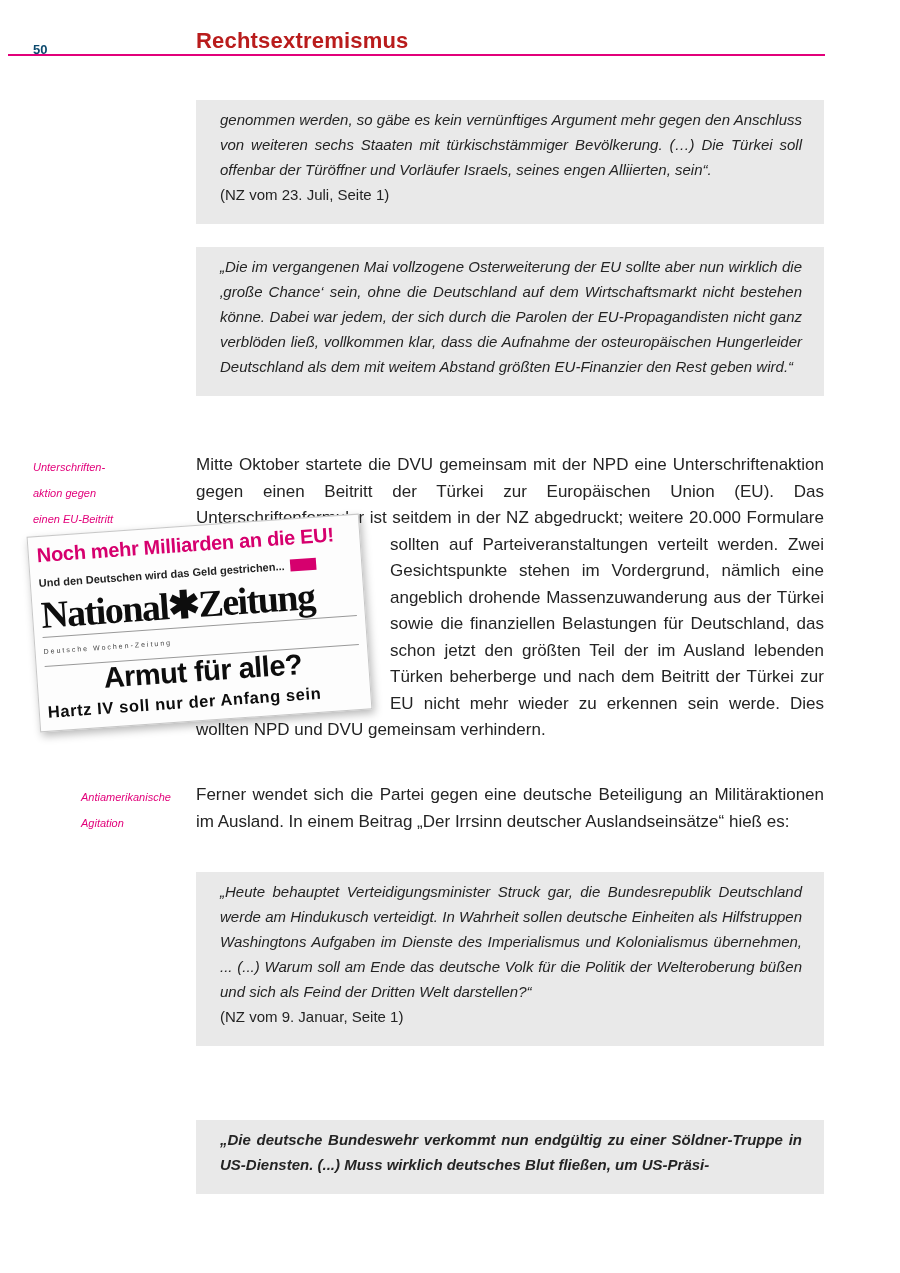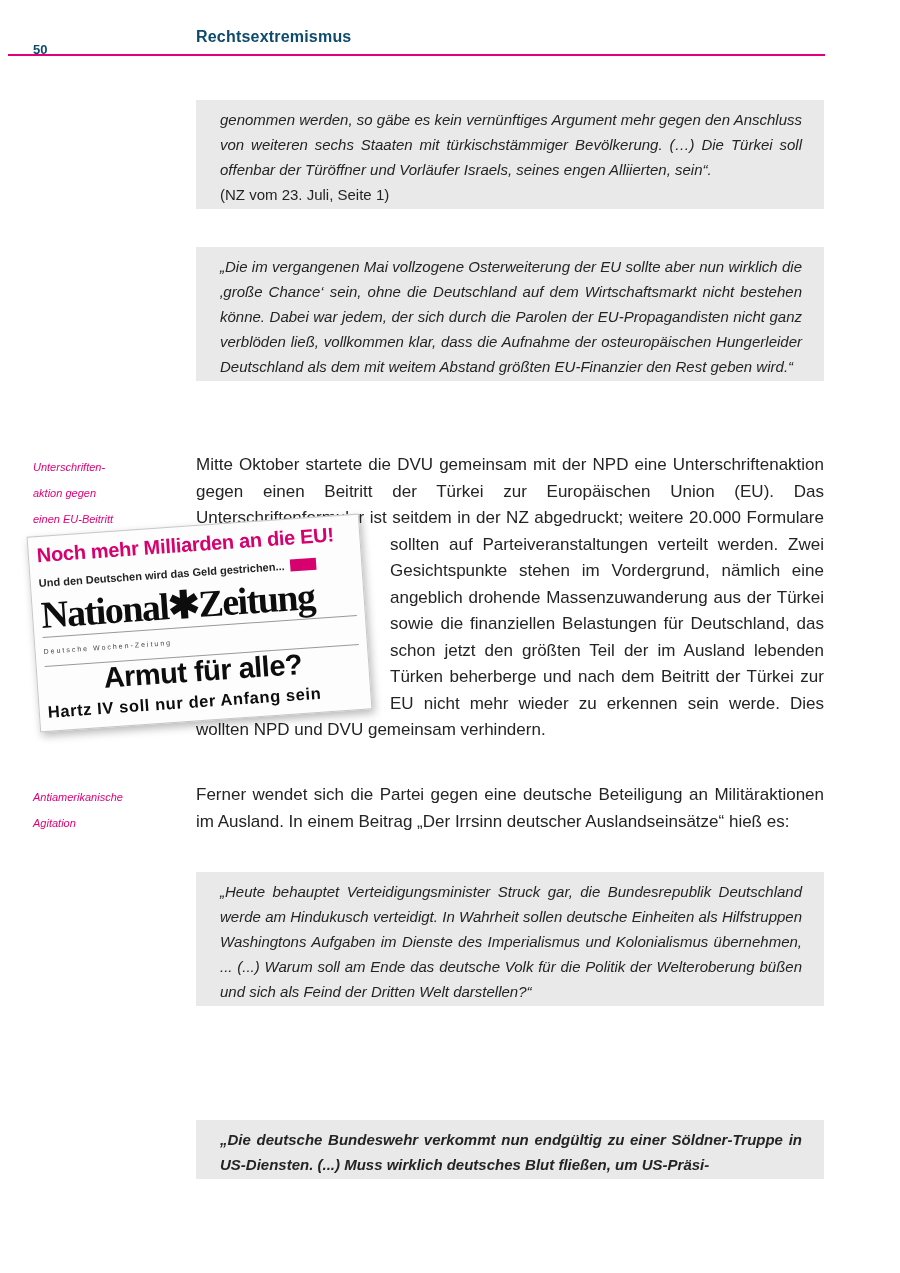--- a/index.html
+++ b/index.html
@@ -10,41 +10,41 @@
   *{box-sizing:border-box;}
   html,body{margin:0;padding:0;}
   body{
     width:900px;height:1273px;position:relative;background:#ffffff;
     font-family:"Liberation Sans", sans-serif;color:#242424;overflow:hidden;
   }
   .abs{position:absolute;}
 
   
   .pagenum{left:33px;top:42px;font-size:13px;font-weight:bold;color:#0c4a6e;}
-  .section{left:196px;top:28px;font-size:16px;font-weight:bold;color:#0c4a6e;letter-spacing:.2px;}
+  .section{left:196px;top:28px;font-size:22px;font-weight:bold;color:#b91c1c;letter-spacing:.2px;}
   .rule{left:8px;top:54px;width:817px;height:2px;background:var(--accent);}
 
   
   .quote{
     left:196px;width:628px;background:var(--quote-bg);
-    padding:7px 22px 2px 24px;font-size:15px;line-height:25px;
+    padding:7px 22px 17px 24px;font-size:15px;line-height:25px;
   }
   .quote .qt{font-style:italic;text-align:justify;hyphens:auto;-webkit-hyphens:auto;}
   .quote .cite{font-style:normal;}
 
   #q1{top:100px;}
   #q2{top:247px;}
   #q3{top:872px;}
   #q4{top:1120px;font-weight:bold;}
 
   
   .mnote{left:33px;width:160px;color:var(--accent);font-style:italic;
          font-size:11px;line-height:26px;}
   #mn1{top:454px;}
-  #mn2{top:784px;}
+  #mn2{top:784px;margin-left:48px;}
 
   
   .bodypara{left:196px;width:628px;font-size:17px;line-height:26.5px;
             text-align:justify;hyphens:auto;-webkit-hyphens:auto;}
   #p1{top:452px;}
   #p2{top:782px;}
   #p3{top:1132px;}
 
   
   .clip-float{
@@ -118,19 +118,20 @@
 
 <div class="abs mnote" id="mn2">
   <div>Antiamerikanische</div>
   <div>Agitation</div>
 </div>
 
 <div class="abs bodypara" id="p2">Ferner wendet sich die Partei gegen eine deutsche Beteiligung an Militäraktionen im Ausland. In einem Beitrag „Der Irrsinn deutscher Auslandseinsätze“ hieß es:</div>
 
 <div class="abs quote" id="q3">
   <div class="qt">„Heute behauptet Verteidigungsminister Struck gar, die Bundesrepublik Deutschland werde am Hindukusch verteidigt. In Wahrheit sollen deutsche Einheiten als Hilfstruppen Washingtons Aufgaben im Dienste des Imperialismus und Kolonialismus übernehmen, ... (...) Warum soll am Ende das deutsche Volk für die Politik der Welteroberung büßen und sich als Feind der Dritten Welt darstellen?“</div>
+  <div class="cite">(NZ vom 9. Januar, Seite 1)</div>
 </div>
 
 <div class="abs bodypara" id="p3">In einem weiteren Artikel der National-Zeitung (NZ) war zu lesen:</div>
 
 <div class="abs quote" id="q4">
   <div class="qt">„Die deutsche Bundeswehr verkommt nun endgültig zu einer Söldner-Truppe in US-Diensten. (...) Muss wirklich deutsches Blut fließen, um US-Präsi-</div>
 </div>
 
 </body></html>

